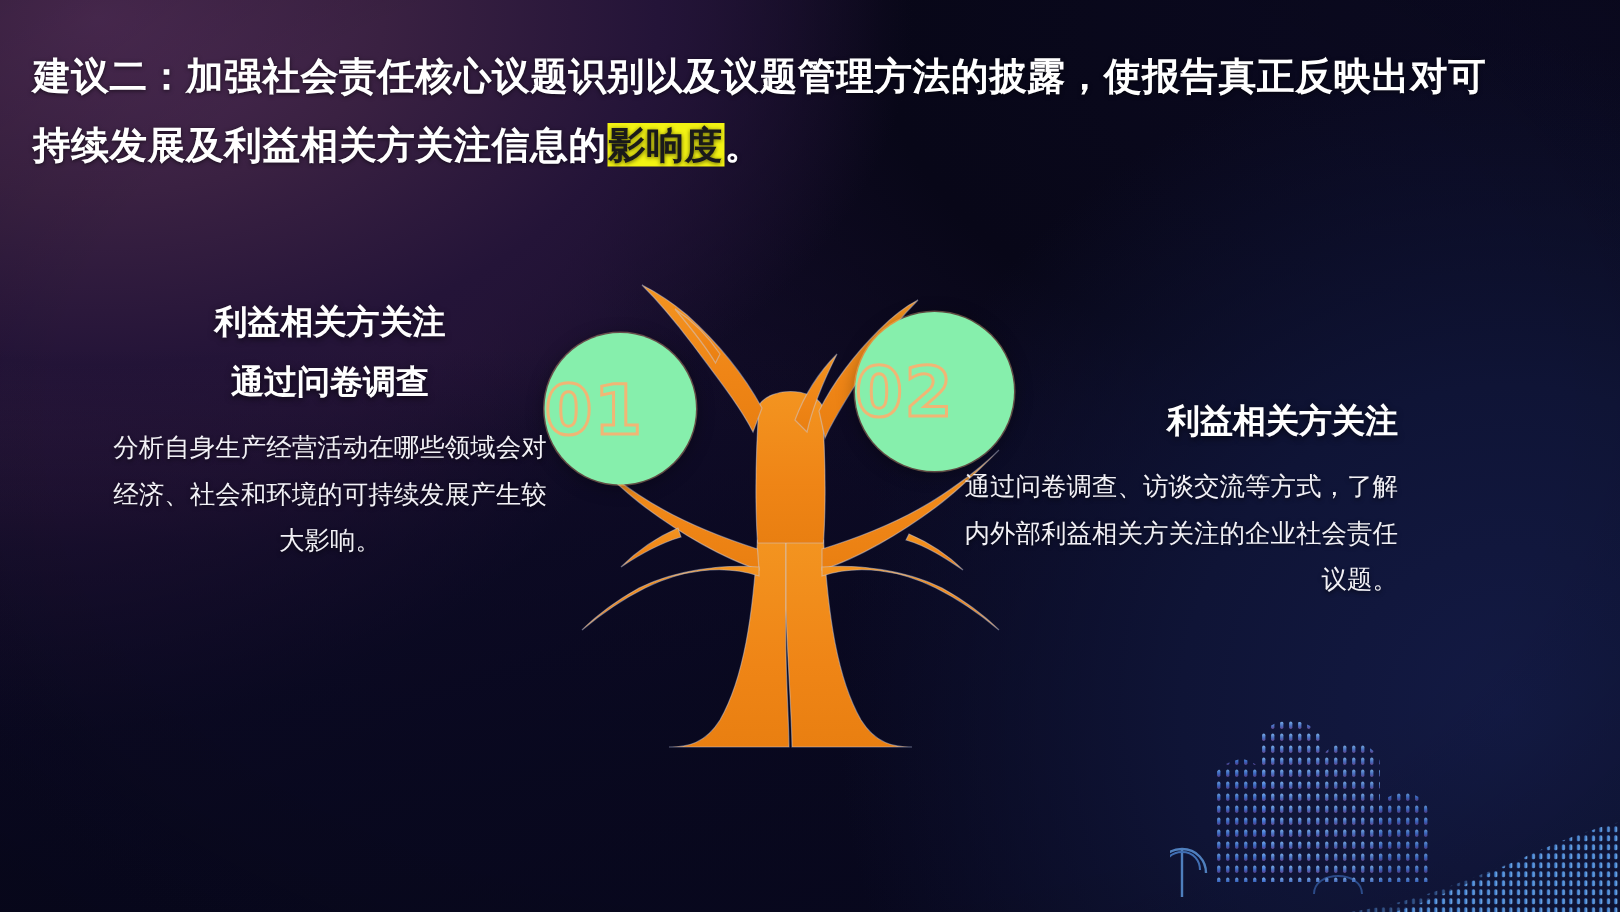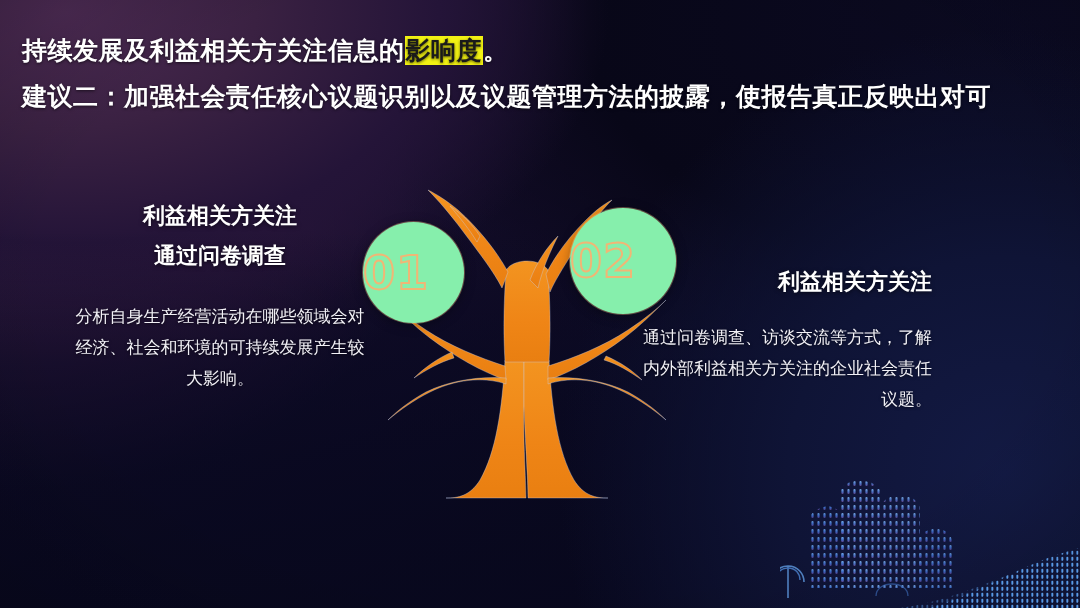--- a/index.html
+++ b/index.html
@@ -71,42 +71,42 @@
   .blk-head {
     font-size:22px; font-weight:bold; color:#ffffff;
     line-height:40px;
     text-shadow:0 1px 4px rgba(0,0,0,.65);
   }
   .blk-body {
     font-size:17px; color:#f2f1f6; line-height:31px;
     text-shadow:0 1px 3px rgba(0,0,0,.6);
   }
   #blk-left  { left:70px;  top:196px; width:300px; text-align:center; }
-  #blk-left .blk-body { margin-top:25px; }
+  #blk-left .blk-body { margin-top:8px; }
   #blk-right { left:632px; top:262px; width:300px; text-align:right; }
-  #blk-right .blk-body { margin-top:20px; }
+  #blk-right .blk-body { margin-top:8px; }
   
   #city { position:absolute; right:0; bottom:0; width:300px; height:160px; }
 </style>
 </head>
 <body>
 
 <div id="slide">
 
   <div class="bg-base"></div>
   <div class="bg-navy"></div>
   <div class="bg-rightnavy"></div>
   <div class="bg-vignette"></div>
 
   <div id="title">
     <div>
+      <span>建议二：加强社会责任核心议题识别以及议题管理方法的披露，使报告真正反映出对可</span>
+    </div>
+    <div>
       <span>持续发展及利益相关方关注信息的</span><span class="hl">影响度</span><span>。</span>
-    </div>
-    <div>
-      <span>建议二：加强社会责任核心议题识别以及议题管理方法的披露，使报告真正反映出对可</span>
     </div>
   </div>
 
   <svg id="tree" viewBox="0 0 400 340">
     <defs>
       <linearGradient id="trunkG" x1="0" y1="0" x2="0" y2="1">
         <stop offset="0%" stop-color="#f39420"></stop>
         <stop offset="60%" stop-color="#ef8516"></stop>
         <stop offset="100%" stop-color="#e97f11"></stop>
       </linearGradient>

